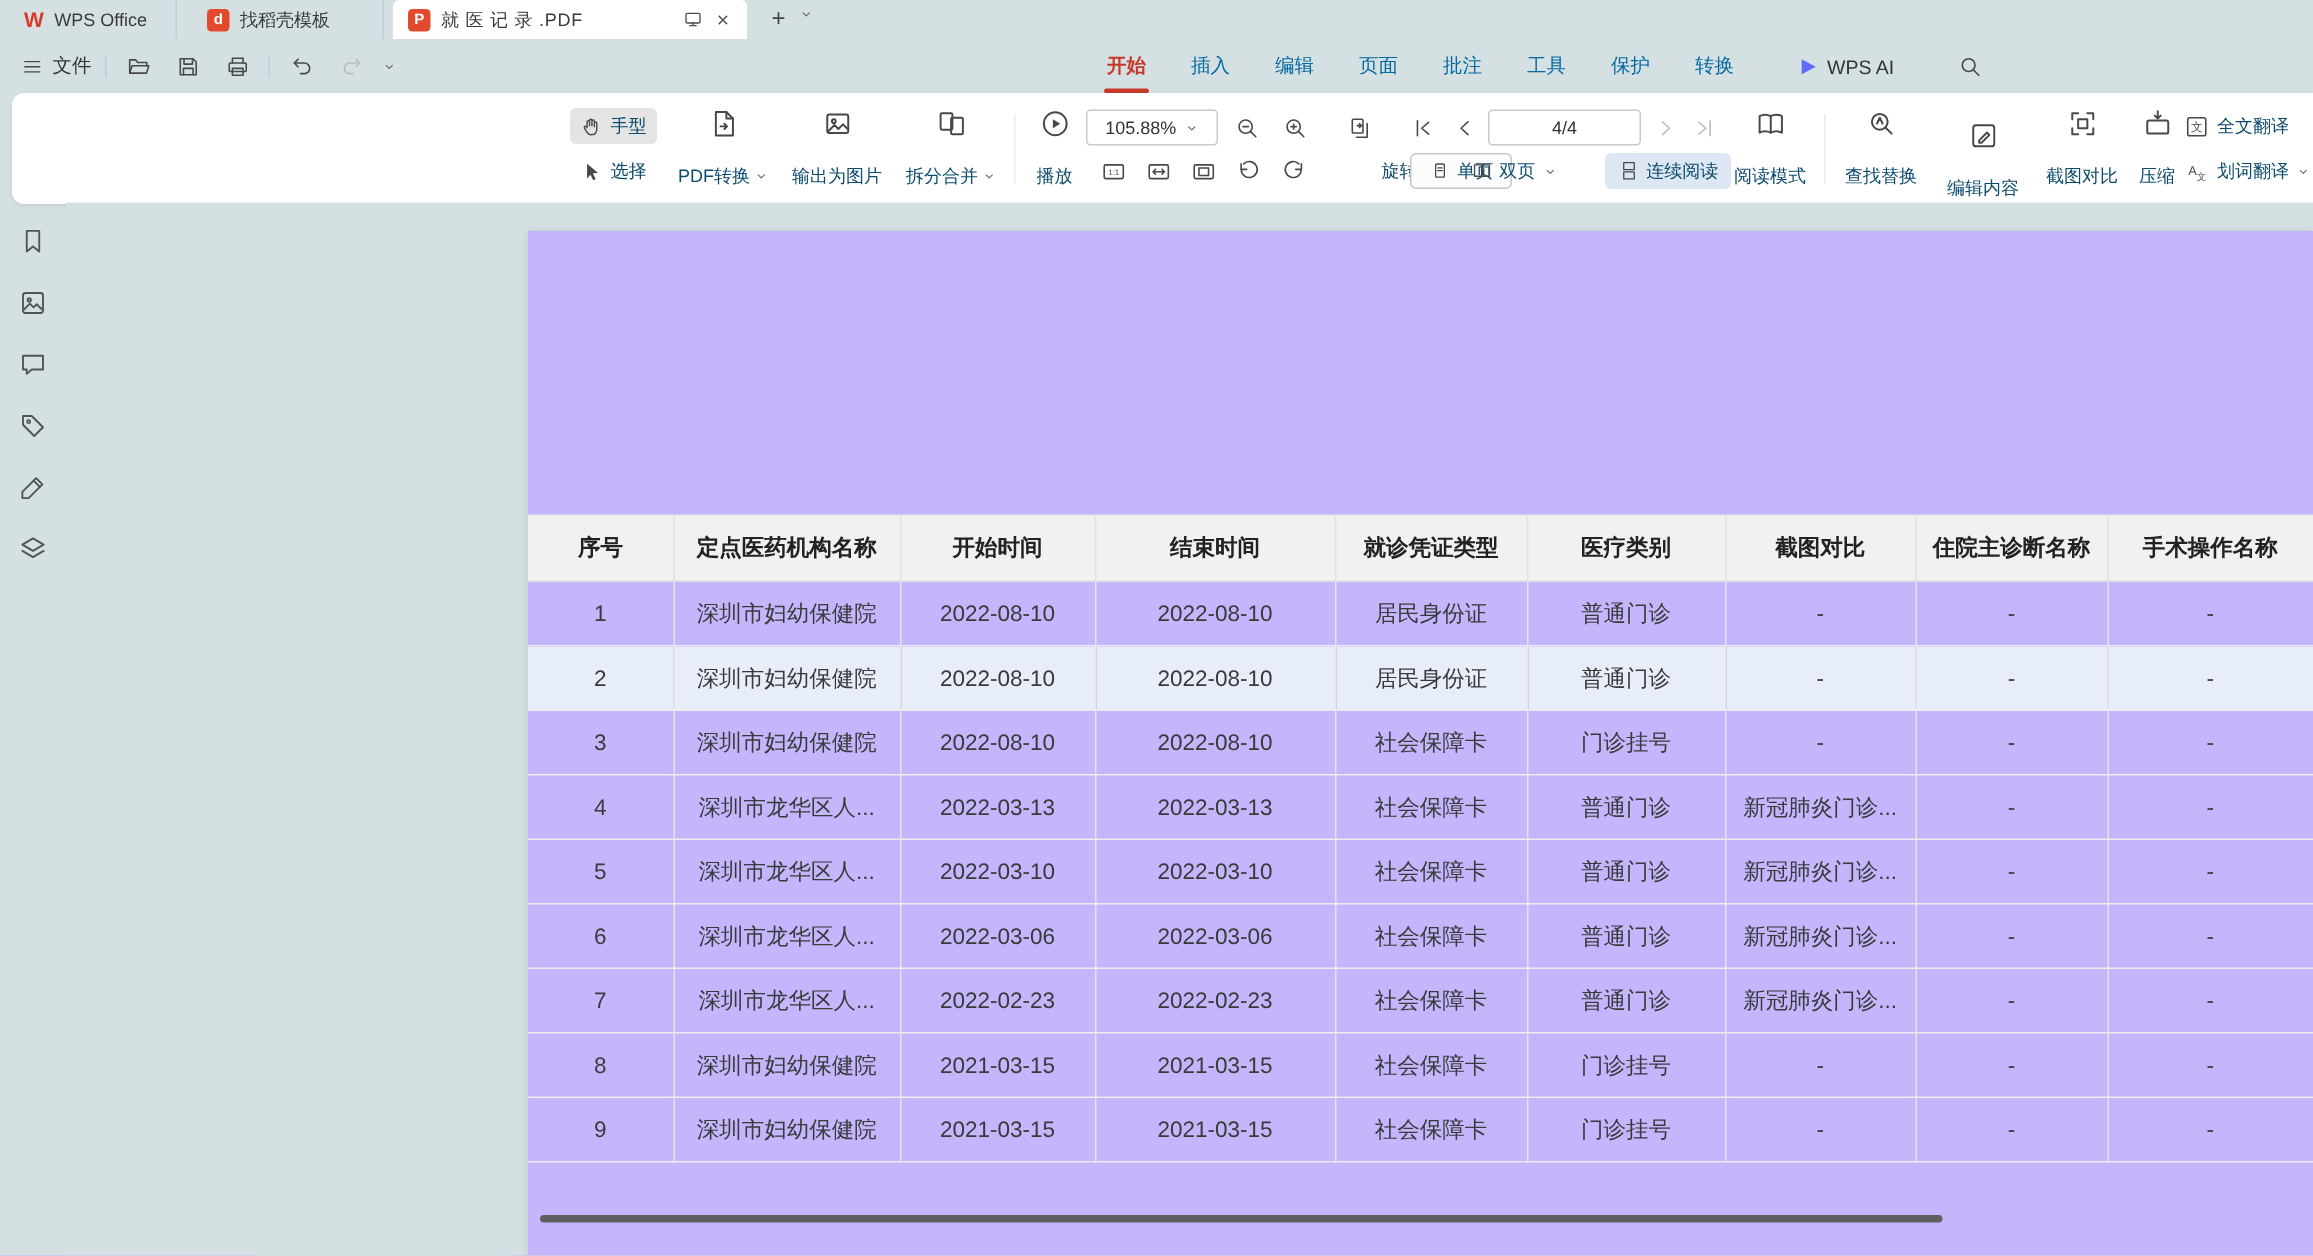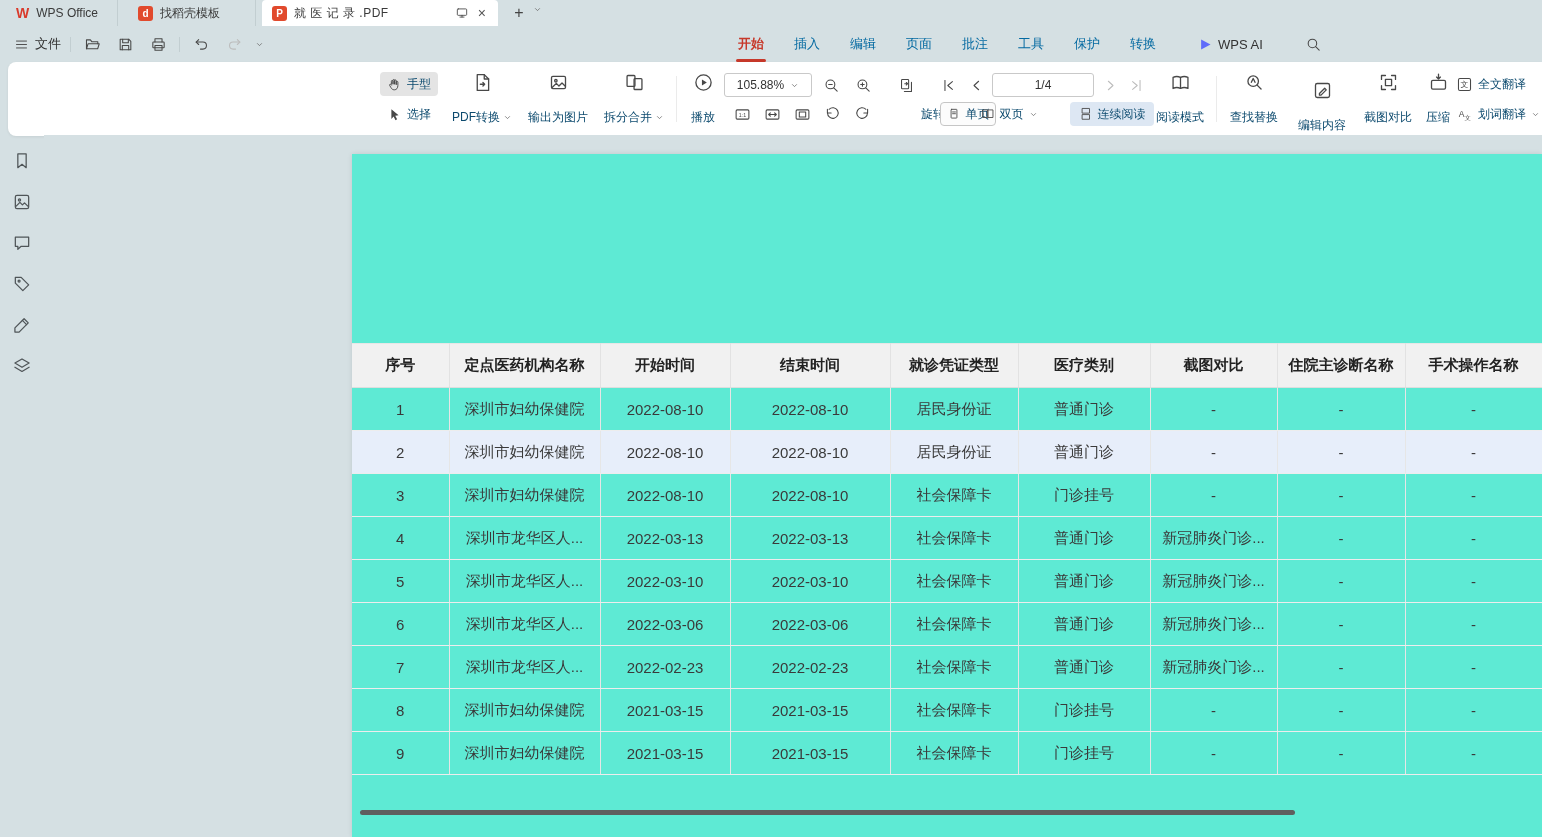--- a/index.html
+++ b/index.html
@@ -45,21 +45,21 @@
   .sel-blue{background:#dde7f3}
   .boxed{border:1px solid #c6c6c6;background:#fcfcfc}
   .combo{border:1px solid #c9c9c9;border-radius:3px;background:#fff;height:24px;display:flex;align-items:center;justify-content:center;gap:6px;font-size:12px;color:#333}
   .pageinput{border:1px solid #c9c9c9;border-radius:3px;background:#fff;height:24px;display:flex;align-items:center;justify-content:center;font-size:12px;color:#333}
   .vsep{position:absolute;width:1px;background:#ebebeb}
   
   .sidebar{position:absolute;left:0;top:135px;width:44px;bottom:0;display:flex;flex-direction:column;align-items:center;padding-top:16px;gap:21px}
   .sbico{width:20px;height:20px;fill:none;stroke:#4f5558;stroke-width:1.5;stroke-linecap:round;stroke-linejoin:round}
   
   .docarea{position:absolute;left:44px;top:135px;right:0;bottom:0;background:#d5e0e3;overflow:hidden}
-  .page{position:absolute;left:308px;top:19px;width:1190px;height:683px;background:#5eead4;box-shadow:0 0 5px rgba(0,0,0,.10)}
+  .page{position:absolute;left:308px;top:19px;width:1190px;height:683px;background:#c4b5fd;box-shadow:0 0 5px rgba(0,0,0,.10)}
   .rtable{position:absolute;left:0;top:189px;width:1190px;border-collapse:collapse;table-layout:fixed}
   .rtable th{height:44px;background:#f1f1f1;font-weight:700;font-size:15px;color:#222;border-top:1px solid #e7e7e7;border-bottom:1px solid #dedede;border-right:1px solid #e2e2e2;text-align:center}
   .rtable td{height:43px;text-align:center;font-size:15px;color:#3a3a3a;border-bottom:1px solid #ededed;border-right:1px solid #e6e6e6;white-space:nowrap;overflow:hidden}
   .rtable tr.hl td{background:#e7eefa}
   .c0{width:97px}.c1{width:151px}.c2{width:130px}.c3{width:160px}.c4{width:128px}
   .c5{width:132px}.c6{width:127px}.c7{width:128px}.c8{width:137px}
   .hscroll{position:absolute;left:316px;top:675px;width:935px;height:5px;background:#5f5f5f;border-radius:3px}
 </style>
 </head>
 <body>
@@ -250,21 +250,21 @@
         <path d="M7 5v14"></path>
         <path d="M17.5 6.5L11 12l6.5 5.5"></path>
       </svg>
   </div>
   <div class="abs tbtn" style="left:956px;top:11px;width:24px;height:24px">
     <svg class="ic" viewBox="0 0 24 24">
         <path d="M15 6l-6.5 6L15 18"></path>
       </svg>
   </div>
   <div class="abs pageinput" style="left:984px;top:11px;width:102px">
-    <span>1/4</span>
+    <span>4/4</span>
   </div>
   <div class="abs tbtn" style="left:1090px;top:11px;width:24px;height:24px">
     <svg class="ic dis" viewBox="0 0 24 24">
         <path d="M9 6l6.5 6L9 18"></path>
       </svg>
   </div>
   <div class="abs tbtn" style="left:1116px;top:11px;width:24px;height:24px">
     <svg class="ic dis" viewBox="0 0 24 24">
         <path d="M17 5v14"></path>
         <path d="M6.5 6.5L13 12l-6.5 5.5"></path>
@@ -305,21 +305,21 @@
   </div>
   <div class="abs tbtn" style="left:842px;top:41px;width:24px;height:22px">
     <svg class="ic" viewBox="0 0 24 24">
         <path d="M19.2 4.5v5.3h-5.3"></path>
         <path d="M19 9.8a7.5 7.5 0 1 1-2.2-5.2"></path>
       </svg>
   </div>
   <div class="abs tbtn" style="left:908px;top:40px;width:58px;height:24px">
     <span>旋转文档</span>
   </div>
-  <div class="abs tbtn boxed" style="left:932px;top:40px;width:56px;height:24px">
+  <div class="abs tbtn boxed" style="left:932px;top:40px;width:68px;height:24px">
     <svg class="ic" style="width:14px;height:14px" viewBox="0 0 24 24">
         <rect x="7" y="4" width="10" height="15" rx="1"></rect>
         <path d="M9.5 8.5h5 M9.5 11.5h5"></path>
       </svg>
     <span>单页</span>
   </div>
   <div class="abs tbtn" style="left:969px;top:40px;width:64px;height:24px">
     <svg class="ic" style="width:14px;height:14px" viewBox="0 0 24 24">
         <rect x="3.5" y="5" width="8" height="13"></rect>
         <rect x="12.5" y="5" width="8" height="13"></rect>

